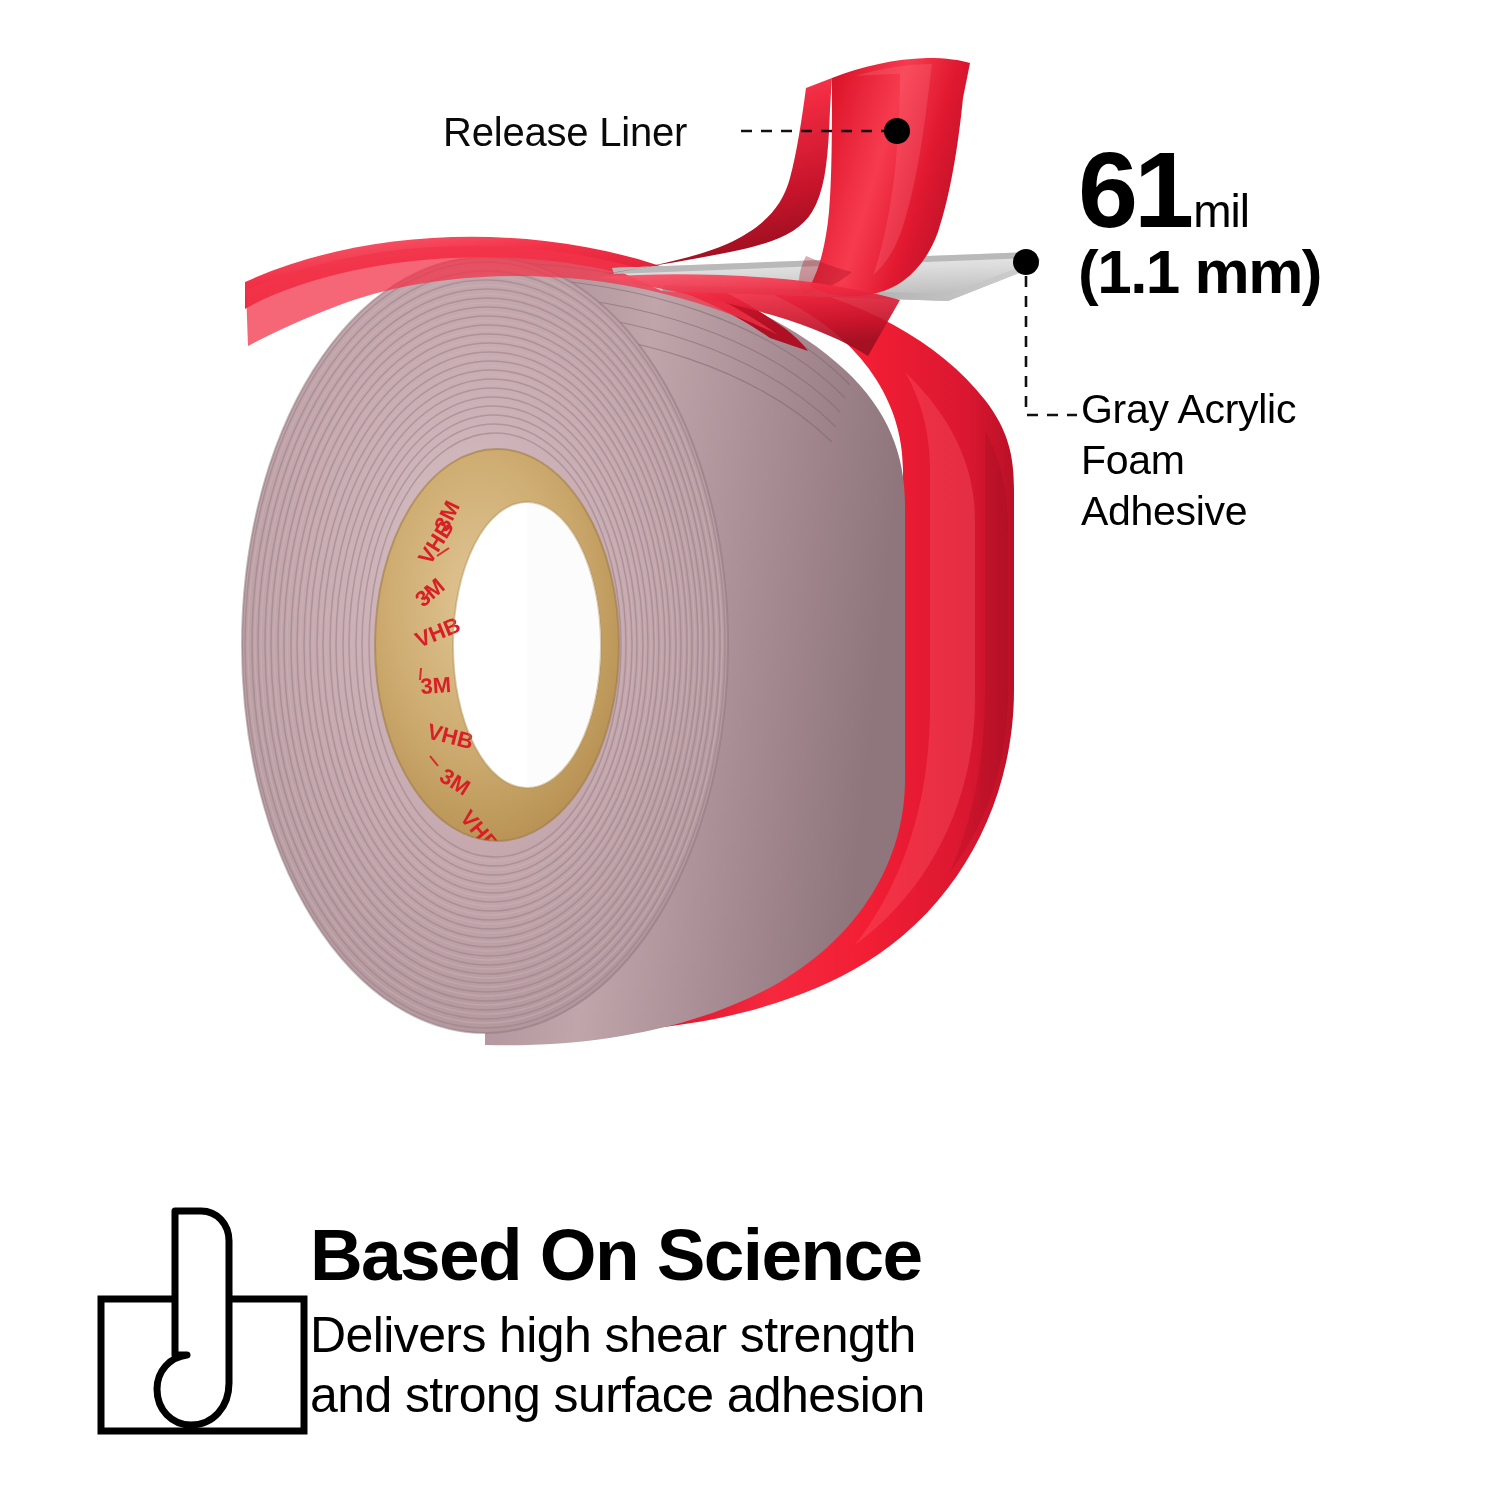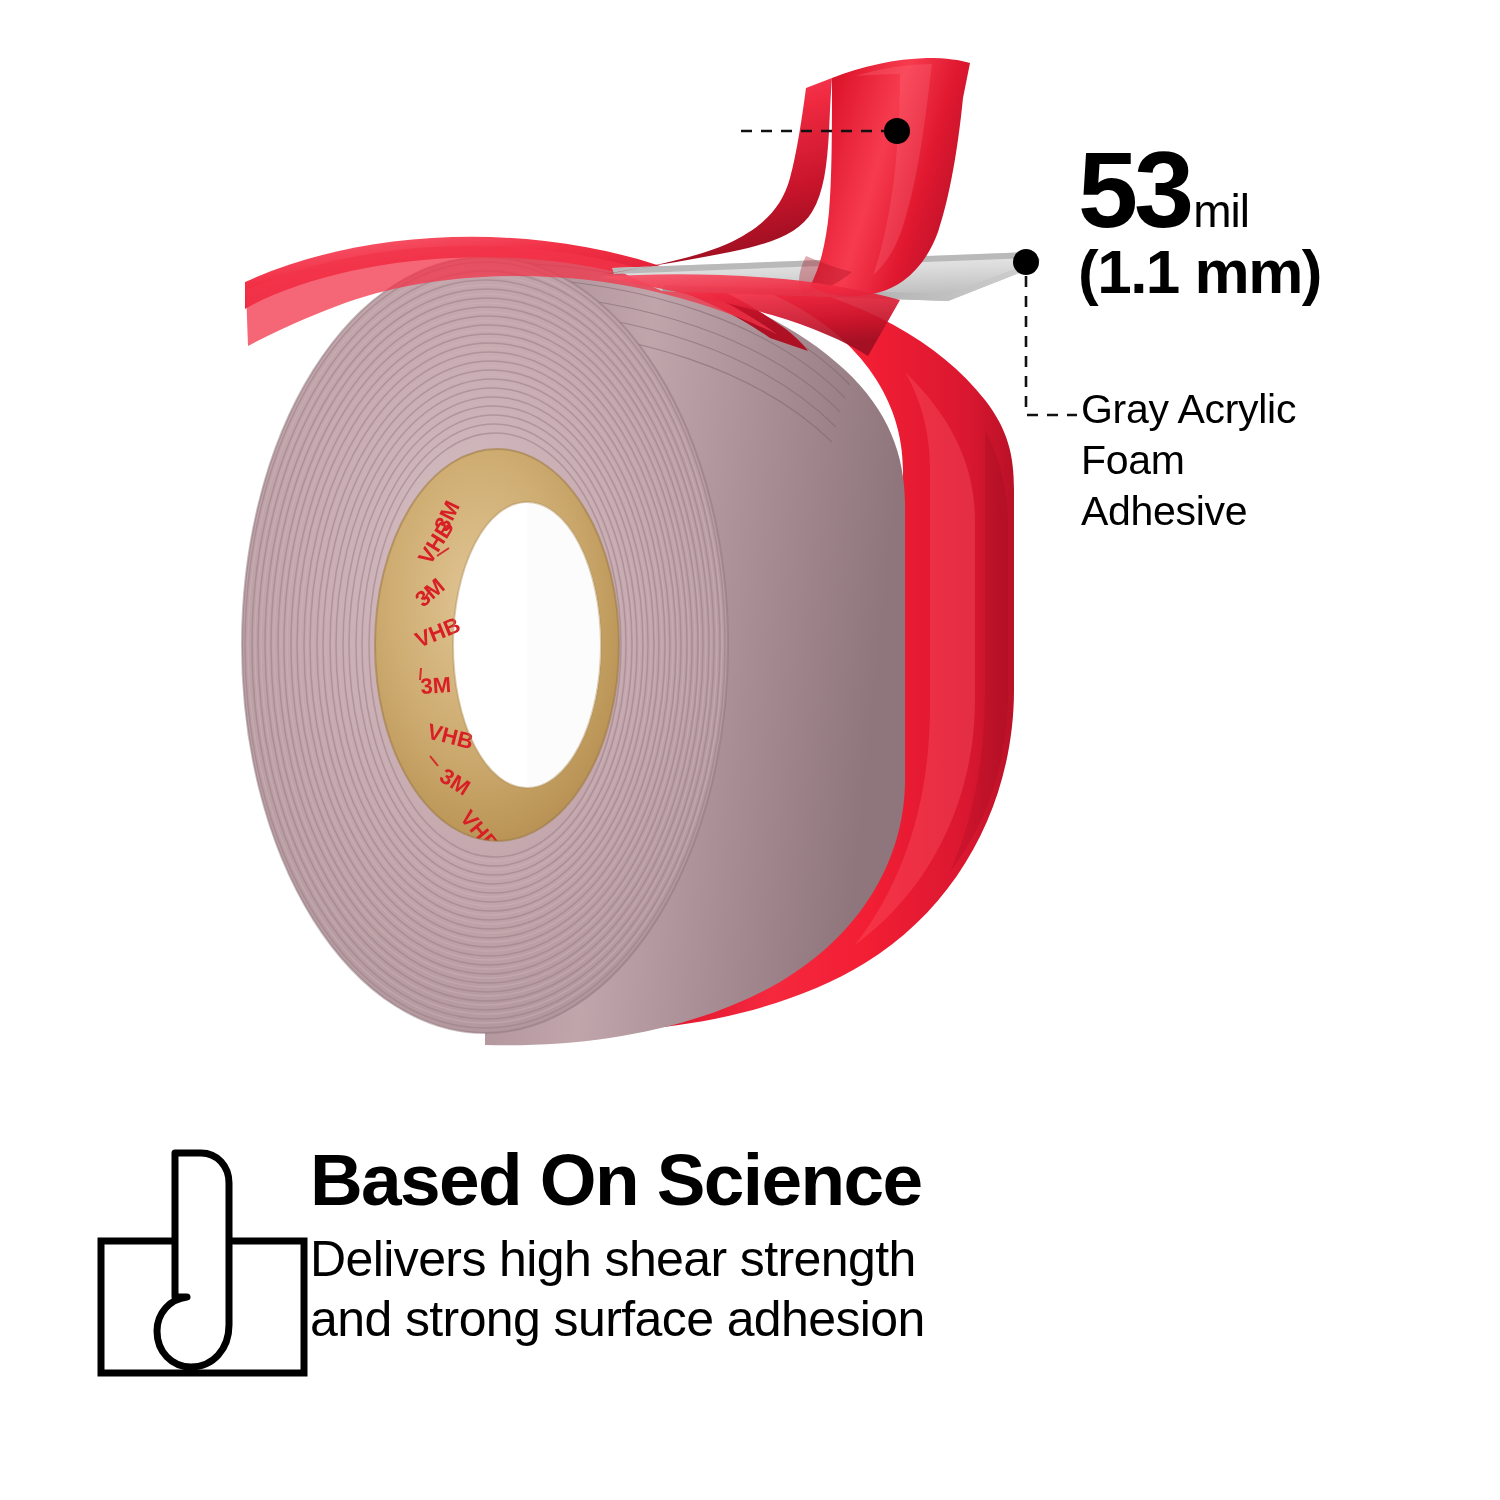--- a/index.html
+++ b/index.html
@@ -102,21 +102,21 @@
   #foam-label span { display: block; }
 
   
   #feature-band {
     position: absolute;
     left: 0;
     top: 1120px;
     width: 1494px;
     height: 380px;
     display: flex;
-    align-items: flex-start;
+    align-items: center;
   }
   #feature-icon-wrap {
     width: 310px;
     padding-left: 95px;
     padding-top: 25px;
     box-sizing: border-box;
   }
   #feature-icon-wrap svg { display: block; }
 
   #feature-text {
@@ -452,24 +452,25 @@
 
         <line x1="741" y1="131" x2="884" y2="131" stroke="#111111" stroke-width="2.6" stroke-dasharray="11 9"></line>
         <circle cx="897" cy="131" r="13" fill="#000000"></circle>
 
         <circle cx="1026" cy="262" r="13" fill="#000000"></circle>
         <polyline points="1026,276 1026,415 1077,415" fill="none" stroke="#111111" stroke-width="2.6" stroke-dasharray="11 9"></polyline>
       </g>
     </svg>
   </div>
 
+  <div id="release-liner-label" class="callout-label">Release Liner</div>
 
   <div id="thickness-block">
     <div id="thickness-primary-row">
-      <span id="thickness-value">53</span>
+      <span id="thickness-value">61</span>
       <span id="thickness-unit">mil</span>
     </div>
     <div id="thickness-metric">(1.1 mm)</div>
   </div>
 
   <div id="foam-label">
     <span>Gray Acrylic</span>
     <span>Foam</span>
     <span>Adhesive</span>
   </div>

